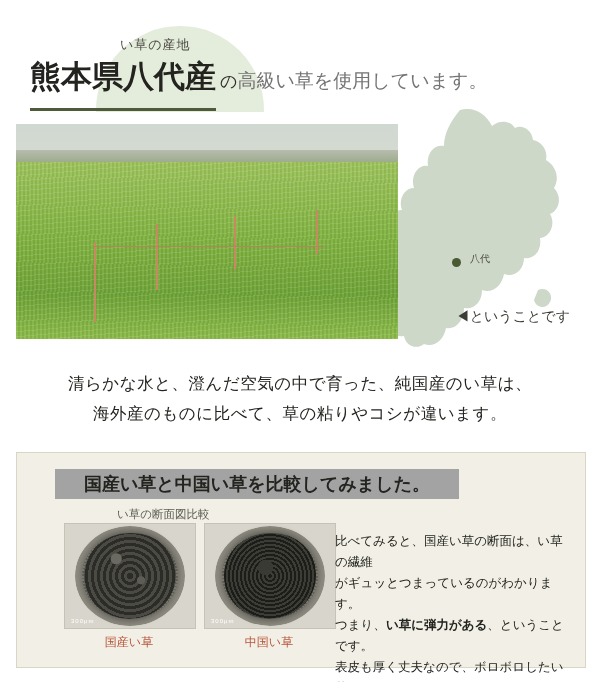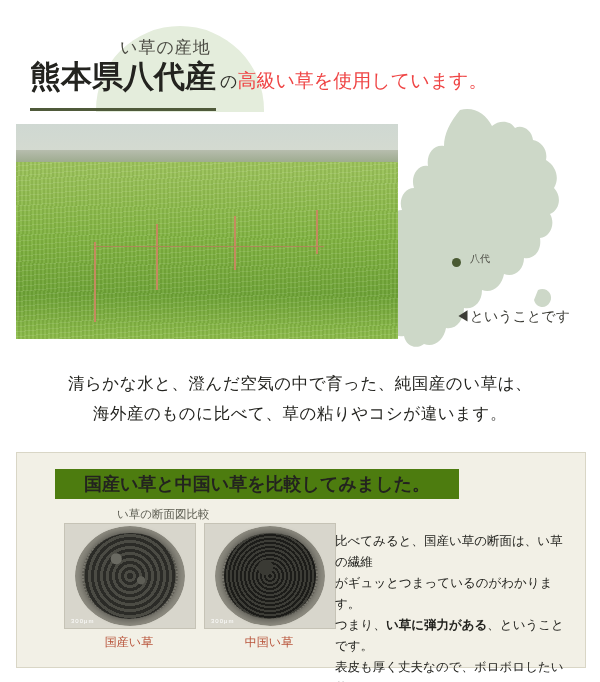--- a/index.html
+++ b/index.html
@@ -36,21 +36,21 @@
     height: 86px;
     background: #e4eddc;
     border-radius: 84px 84px 0 0;
     z-index: 0;
   }
 
   .kicker {
     position: absolute;
     left: 120px;
     top: 36px;
-    font-size: 17px;
+    font-size: 13px;
     letter-spacing: 1px;
     color: #4a4a42;
     z-index: 2;
   }
 
   .headline {
     position: absolute;
     left: 30px;
     top: 56px;
     z-index: 2;
@@ -64,21 +64,21 @@
     border-bottom: 3px solid #4f5a3a;
     padding-bottom: 14px;
   }
   .headline .mid {
     font-size: 17px;
     color: #2d2d28;
     padding-left: 4px;
   }
   .headline .rest {
     font-size: 19px;
-    color: #ef4444;
+    color: #737373;
   }
 
   
   .mapblock {
     position: relative;
     height: 238px;
   }
 
   .kyushu {
     position: absolute;
@@ -187,21 +187,21 @@
     background: #f2f0e6;
     border: 1px solid #d9d6c6;
   }
 
   .panel-title-wrap {
     position: absolute;
     left: 38px;
     top: 16px;
     width: 404px;
     height: 30px;
-    background: #4d7c0f;
+    background: #a3a3a3;
   }
   .panel-title {
     position: absolute;
     left: 0;
     top: 0;
     width: 404px;
     text-align: center;
     line-height: 30px;
     font-size: 18px;
     font-weight: bold;

